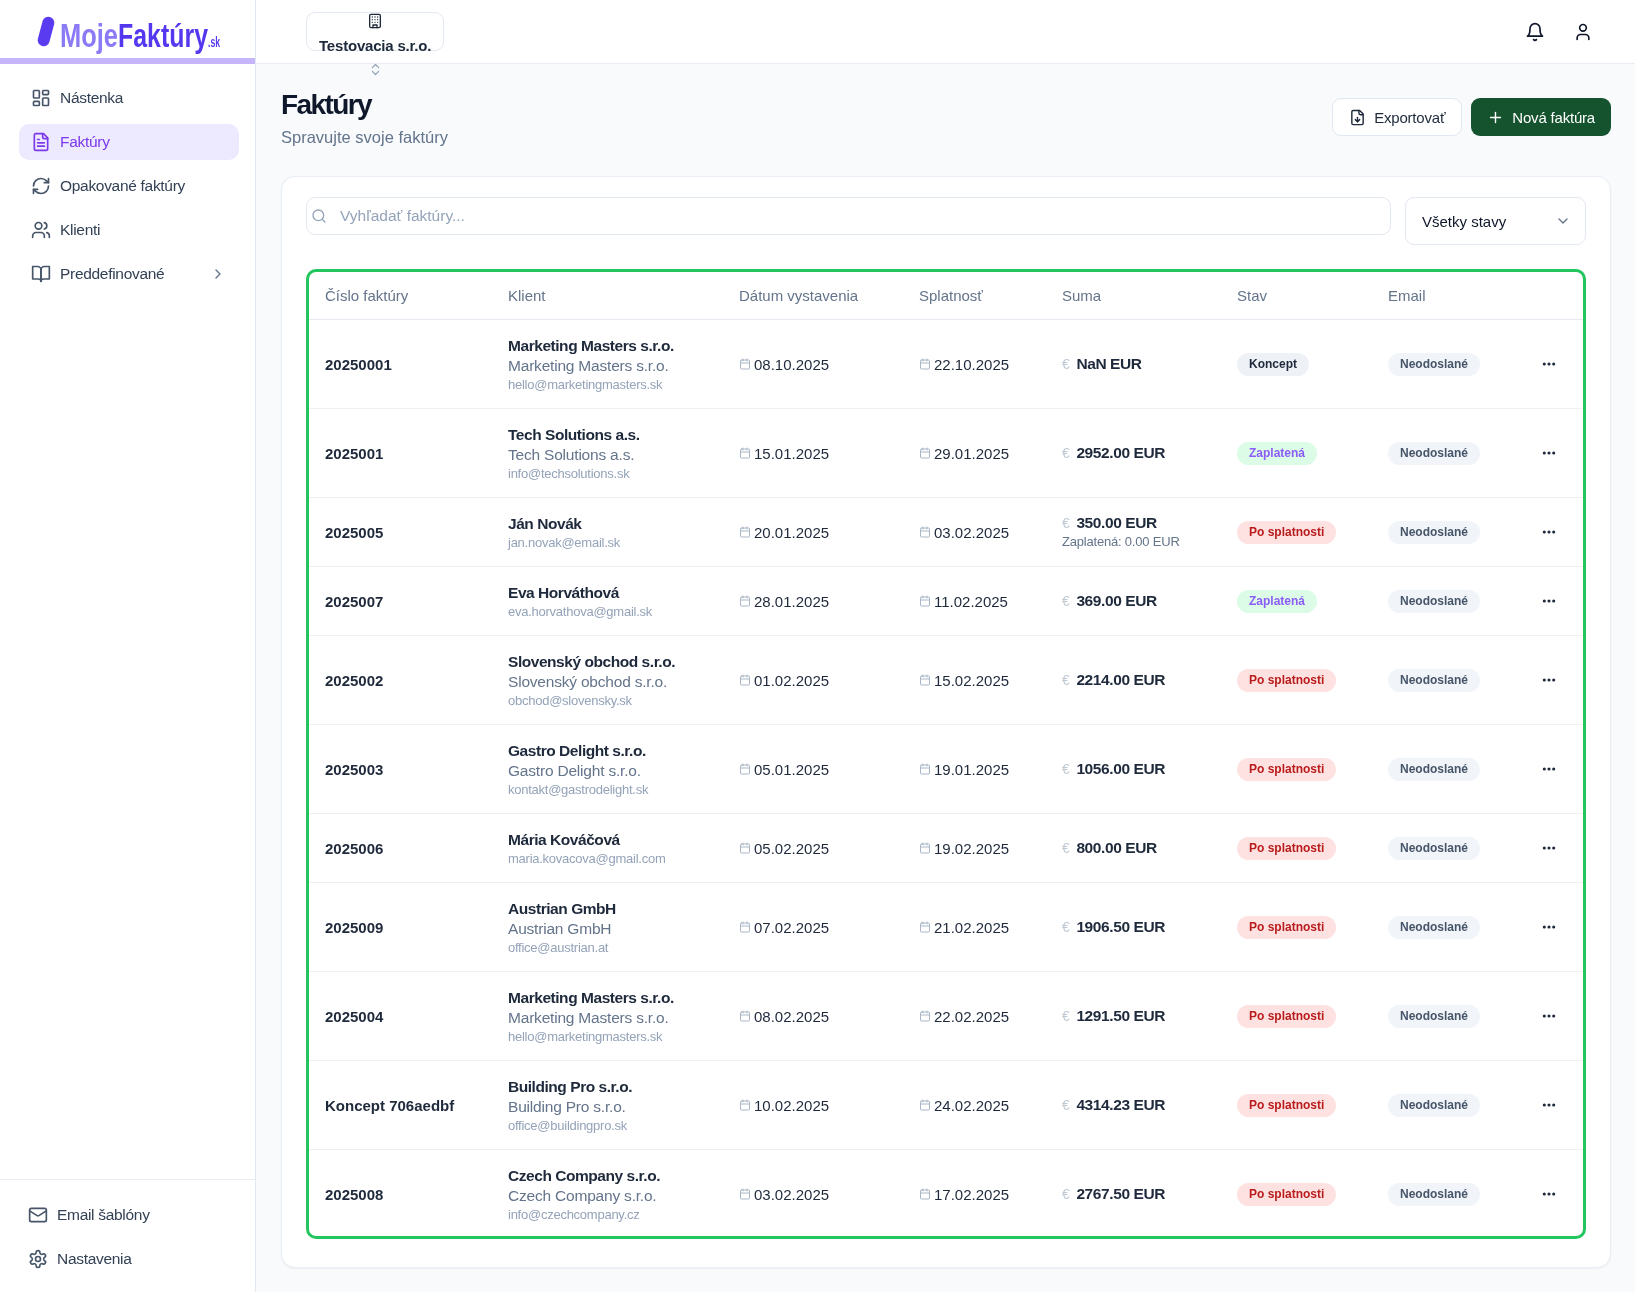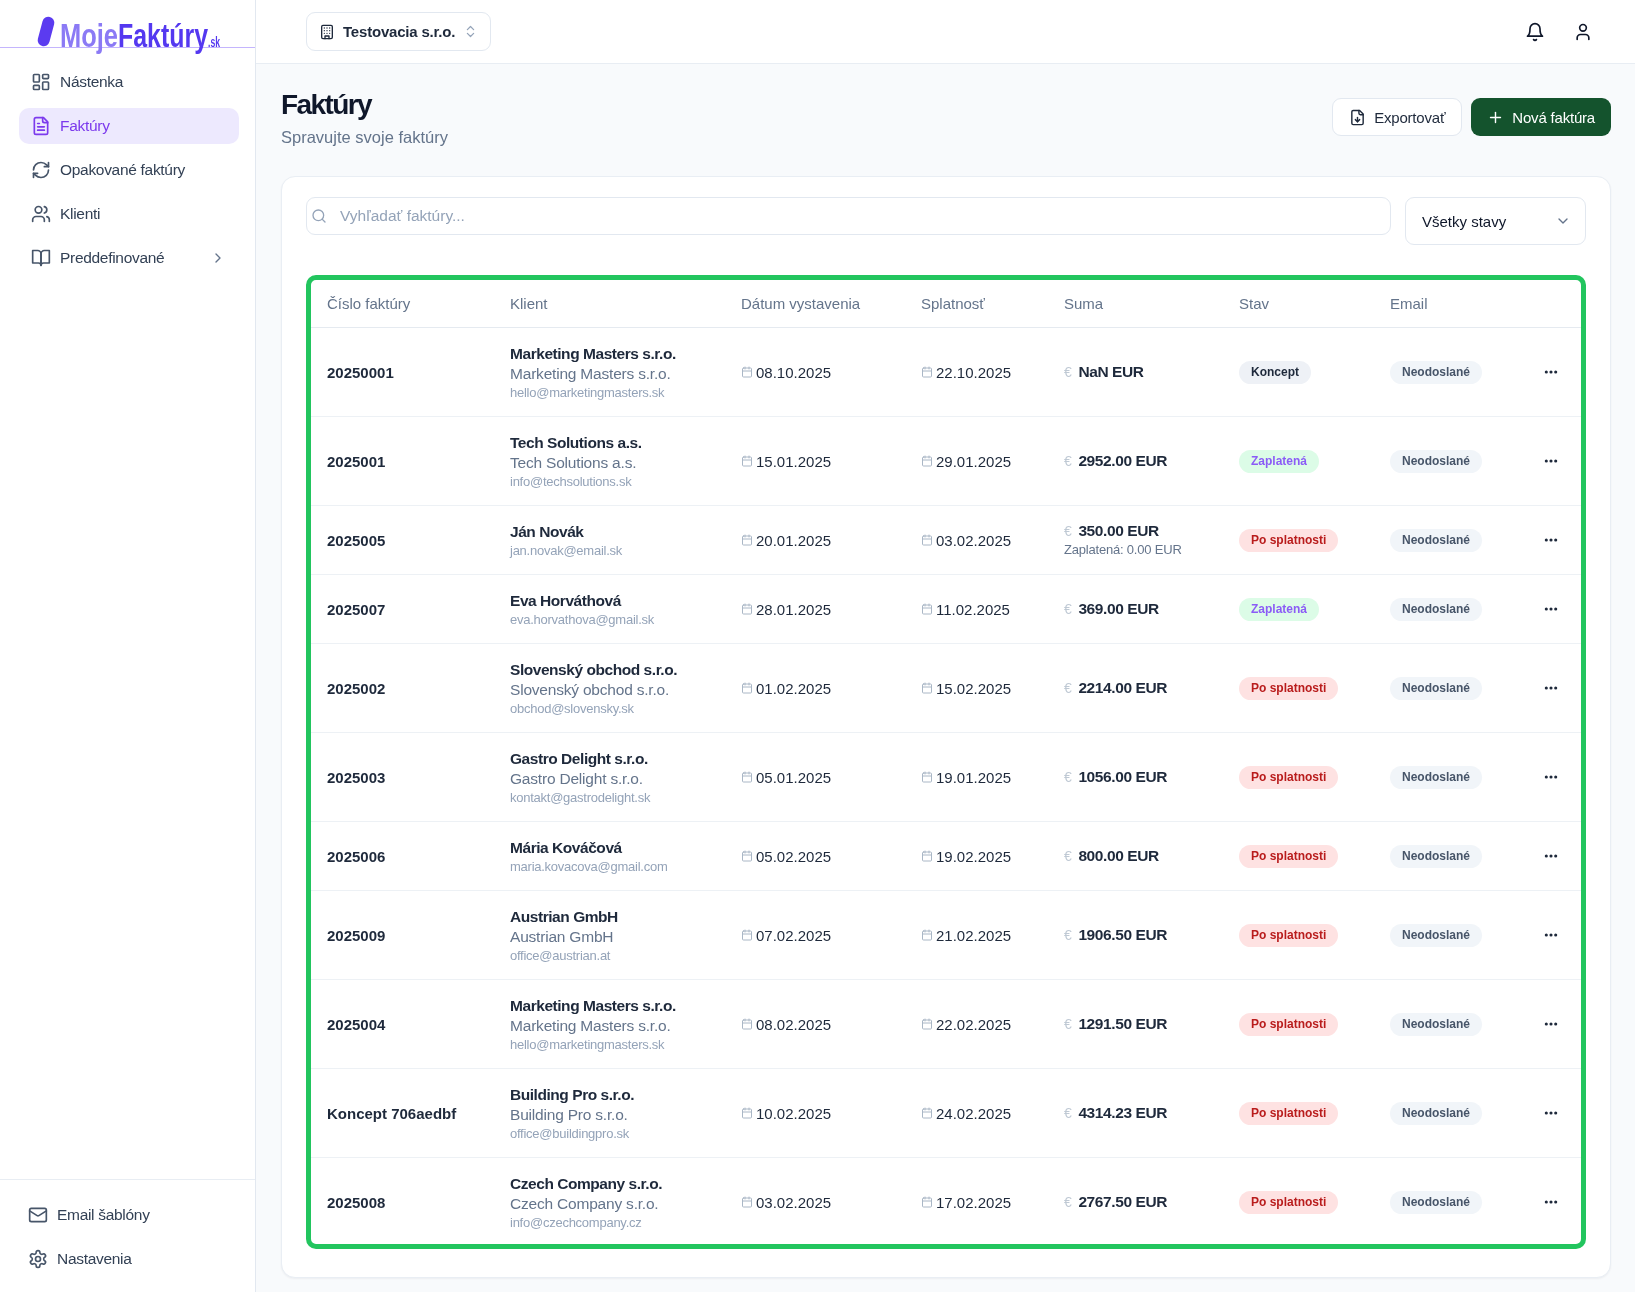--- a/index.html
+++ b/index.html
@@ -1,40 +1,40 @@
 <!DOCTYPE html>
 <html><head><meta charset="utf-8"><style>
 *{margin:0;padding:0;box-sizing:border-box;}
 html,body{width:1635px;height:1292px;overflow:hidden;}
 body{font-family:"Liberation Sans",sans-serif;background:#f8fafc;color:#0f172a;}
 .sidebar{position:fixed;left:0;top:0;width:256px;height:1292px;background:#fff;border-right:1px solid #e2e8f0;z-index:5;}
-.logo{height:48px;border-bottom:1px solid #c4b5fd;position:relative;}
+.logo{height:64px;border-bottom:6px solid #c4b5fd;position:relative;}
 .nav{padding:16px 16px 0 19px;}
 .nav-item{height:36px;border-radius:10px;display:flex;align-items:center;padding:0 14px 0 12px;margin-bottom:8px;color:#334155;font-size:15.5px;letter-spacing:-0.3px;}
 .nav-item svg{margin-right:9px;color:#475569;}
 .nav-item.active{background:#ede9fe;color:#7c3aed;}
 .nav-item.active svg{color:#7c3aed;}
 .nav-item .grow{flex:1;}
 .sidebar-bottom{position:absolute;left:0;right:0;top:1179px;border-top:1px solid #e8edf3;padding:17px 16px 0 16px;}
 .topbar{margin-left:256px;height:64px;background:#fff;border-bottom:1px solid #e8edf3;display:flex;align-items:center;position:relative;}
-.company{position:absolute;left:50px;top:12px;height:39px;display:flex;align-items:center;gap:8px;padding:0 12px;border:1px solid #e2e8f0;border-radius:9px;background:#fff;font-size:15px;letter-spacing:-0.2px;font-weight:700;color:#1e293b;}
+.company{position:absolute;left:50px;top:12px;height:39px;display:flex;align-items:center;gap:8px;padding:0 12px;border:1px solid #e2e8f0;border-radius:9px;background:#fff;font-size:15px;letter-spacing:-0.2px;font-weight:700;color:#1e293b;flex-direction:column;}
 .top-icons{position:absolute;right:42px;top:12px;display:flex;gap:28px;align-items:center;height:40px;}
 .content{margin-left:256px;padding:24px 24px 0 25px;}
 .page-head{display:flex;justify-content:space-between;align-items:flex-start;}
 h1{font-size:28px;line-height:34px;font-weight:700;color:#0f172a;letter-spacing:-1.6px;}
 .sub{font-size:16.5px;color:#64748b;margin-top:4px;line-height:22px;}
 .actions{display:flex;gap:9px;margin-top:10px;}
 .btn{height:38px;display:flex;align-items:center;border-radius:9px;font-size:15px;letter-spacing:-0.2px;padding:0 16px;gap:8px;}
 .btn-light{background:#fff;border:1px solid #e2e8f0;color:#1e293b;font-weight:400;}
 .btn-primary{background:#14532d;color:#fff;border:none;font-weight:400;}
 .card{margin-top:28px;background:#fff;border:1px solid #e9eef4;border-radius:14px;box-shadow:0 1px 2px rgba(15,23,42,.05);padding:20px 24px 28px 24px;}
 .filters{display:flex;gap:14px;}
 .search{flex:1;height:38px;border:1px solid #e2e8f0;border-radius:9px;display:flex;align-items:center;padding:0 4px;color:#94a3b8;font-size:15.5px;gap:13px;}
 .select{width:181px;height:48px;border:1px solid #e2e8f0;border-radius:9px;display:flex;align-items:center;justify-content:space-between;padding:0 14px 0 16px;font-size:15px;color:#0f172a;}
-.tablewrap{margin-top:30px;border:5px solid #22c55e;border-radius:10px;overflow:hidden;}
+.tablewrap{margin-top:24px;border:3px solid #22c55e;border-radius:10px;overflow:hidden;}
 table{width:100%;border-collapse:collapse;table-layout:fixed;}
 th{height:47px;text-align:left;font-weight:400;font-size:15px;color:#64748b;padding:0 0 0 16px;border-bottom:1px solid #e5eaf0;}
 td{padding:16px 0 15px 16px;vertical-align:middle;border-top:1px solid #edf1f5;}
 tr:first-child td{border-top:none;}
 tr.last td{padding-bottom:13px;}
 .num{font-size:15px;font-weight:700;color:#1e293b;}
 .cname{font-size:15.5px;font-weight:700;color:#1e293b;line-height:20px;letter-spacing:-0.45px;}
 .ccomp{font-size:15.5px;color:#64748b;line-height:20px;letter-spacing:-0.2px;}
 .cmail{font-size:13px;color:#94a3b8;line-height:17px;letter-spacing:-0.25px;}
 .date{font-size:15px;color:#1e293b;display:flex;align-items:center;gap:2px;}

